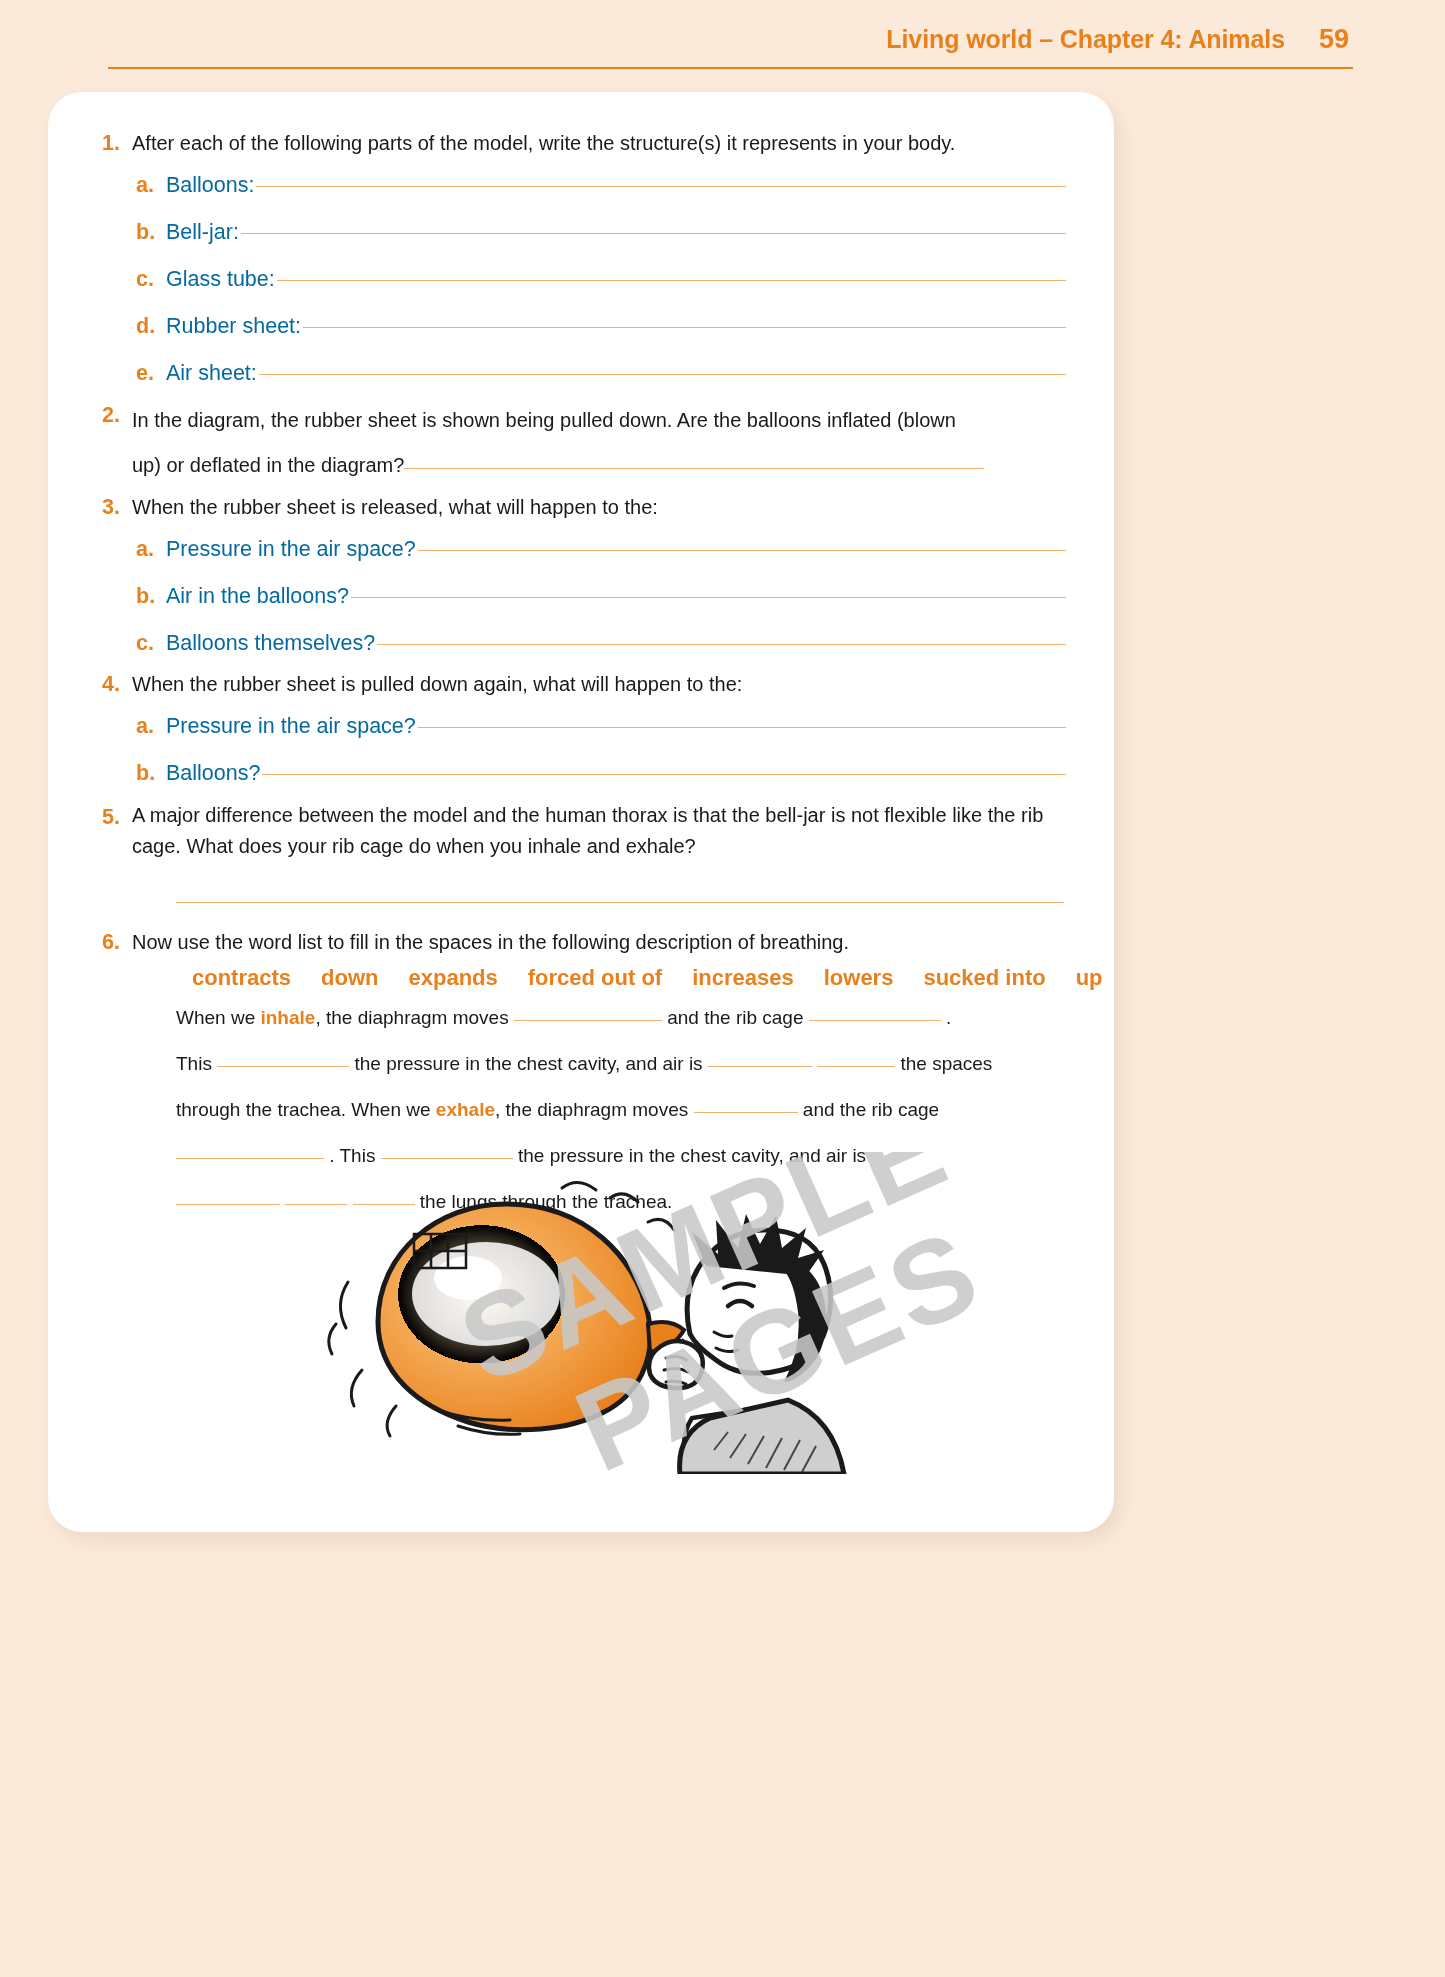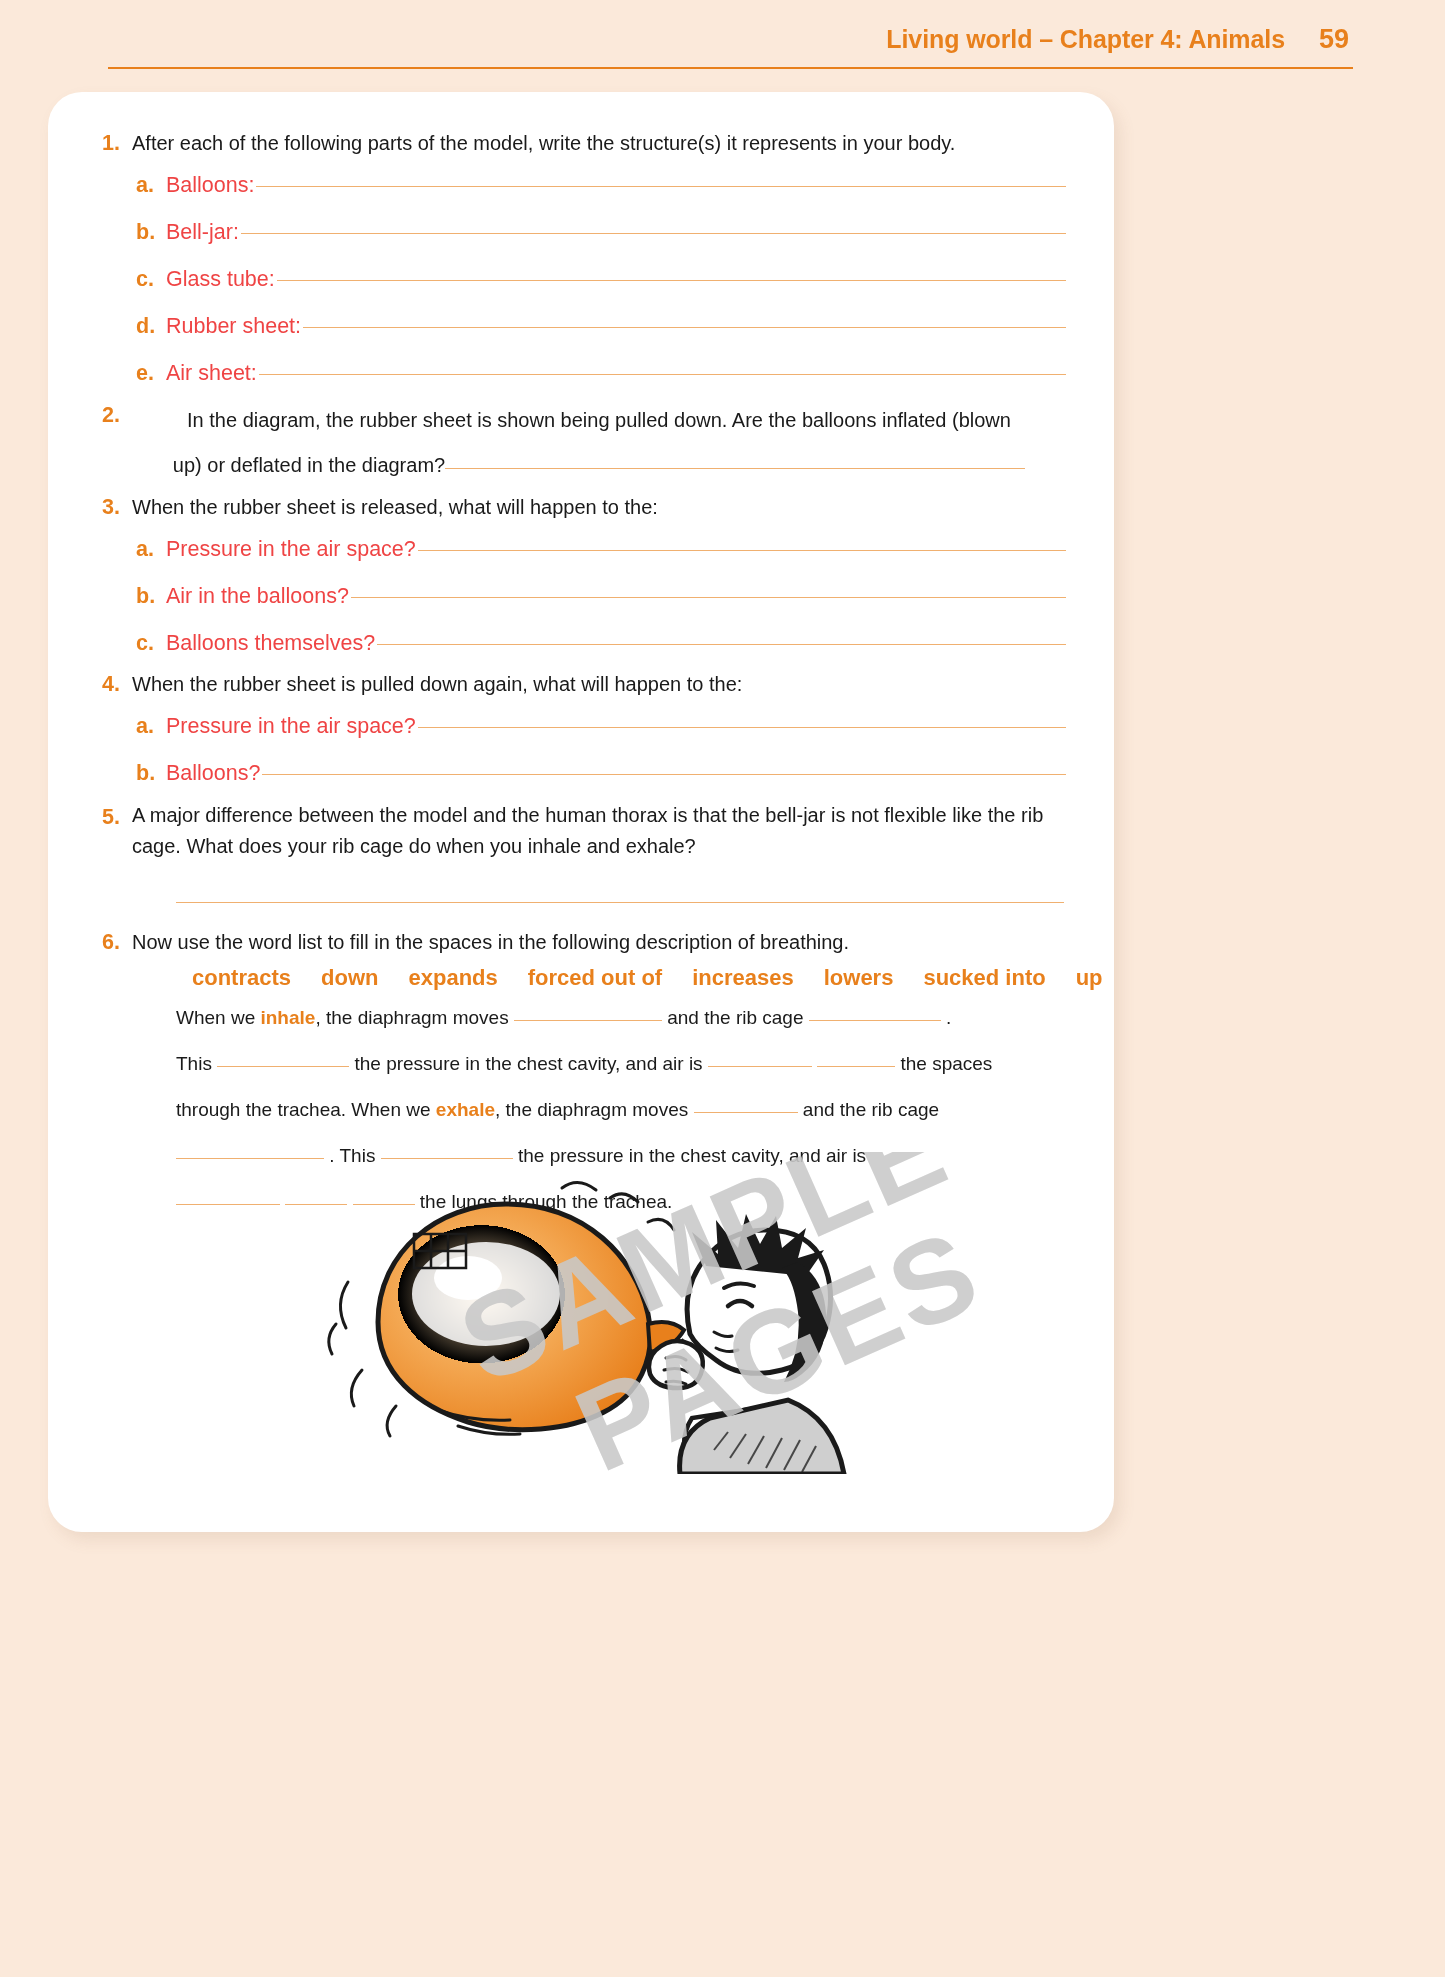--- a/index.html
+++ b/index.html
@@ -93,21 +93,21 @@
   }
   .sub-letter {
     color: #e8801c;
     font-weight: bold;
     font-size: 21.5px;
     width: 30px;
     flex: 0 0 30px;
   }
   .sub-text {
     font-size: 21.5px;
-    color: #ef4444;
+    color: #0369a1;
     white-space: nowrap;
     flex: 0 0 auto;
   }
   .sub-fill {
     flex: 1 1 auto;
     border-bottom: 1.6px solid #f0b070;
     margin-left: 2px;
     position: relative;
     top: -5px;
   }
@@ -218,21 +218,21 @@
       <span class="sub-fill"></span>
     </div>
     <div class="sub-row">
       <span class="sub-letter">e.</span>
       <span class="sub-text">Air sheet:</span>
       <span class="sub-fill"></span>
     </div>
 
     <div class="q-row" style="margin-top:2px;">
       <div class="q-num">2.</div>
-      <div class="q-body" style="line-height:45px;text-align:center;">
+      <div class="q-body" style="line-height:45px;">
         <span>In the diagram, the rubber sheet is shown being pulled down. Are the balloons inflated (blown</span><br>
         <span>up) or deflated in the diagram?</span><span class="inline-fill" style="width:580px;"></span>
       </div>
     </div>
 
     <div class="q-row">
       <div class="q-num">3.</div>
       <div class="q-body">When the rubber sheet is released, what will happen to the:</div>
     </div>
     <div class="sub-row">

